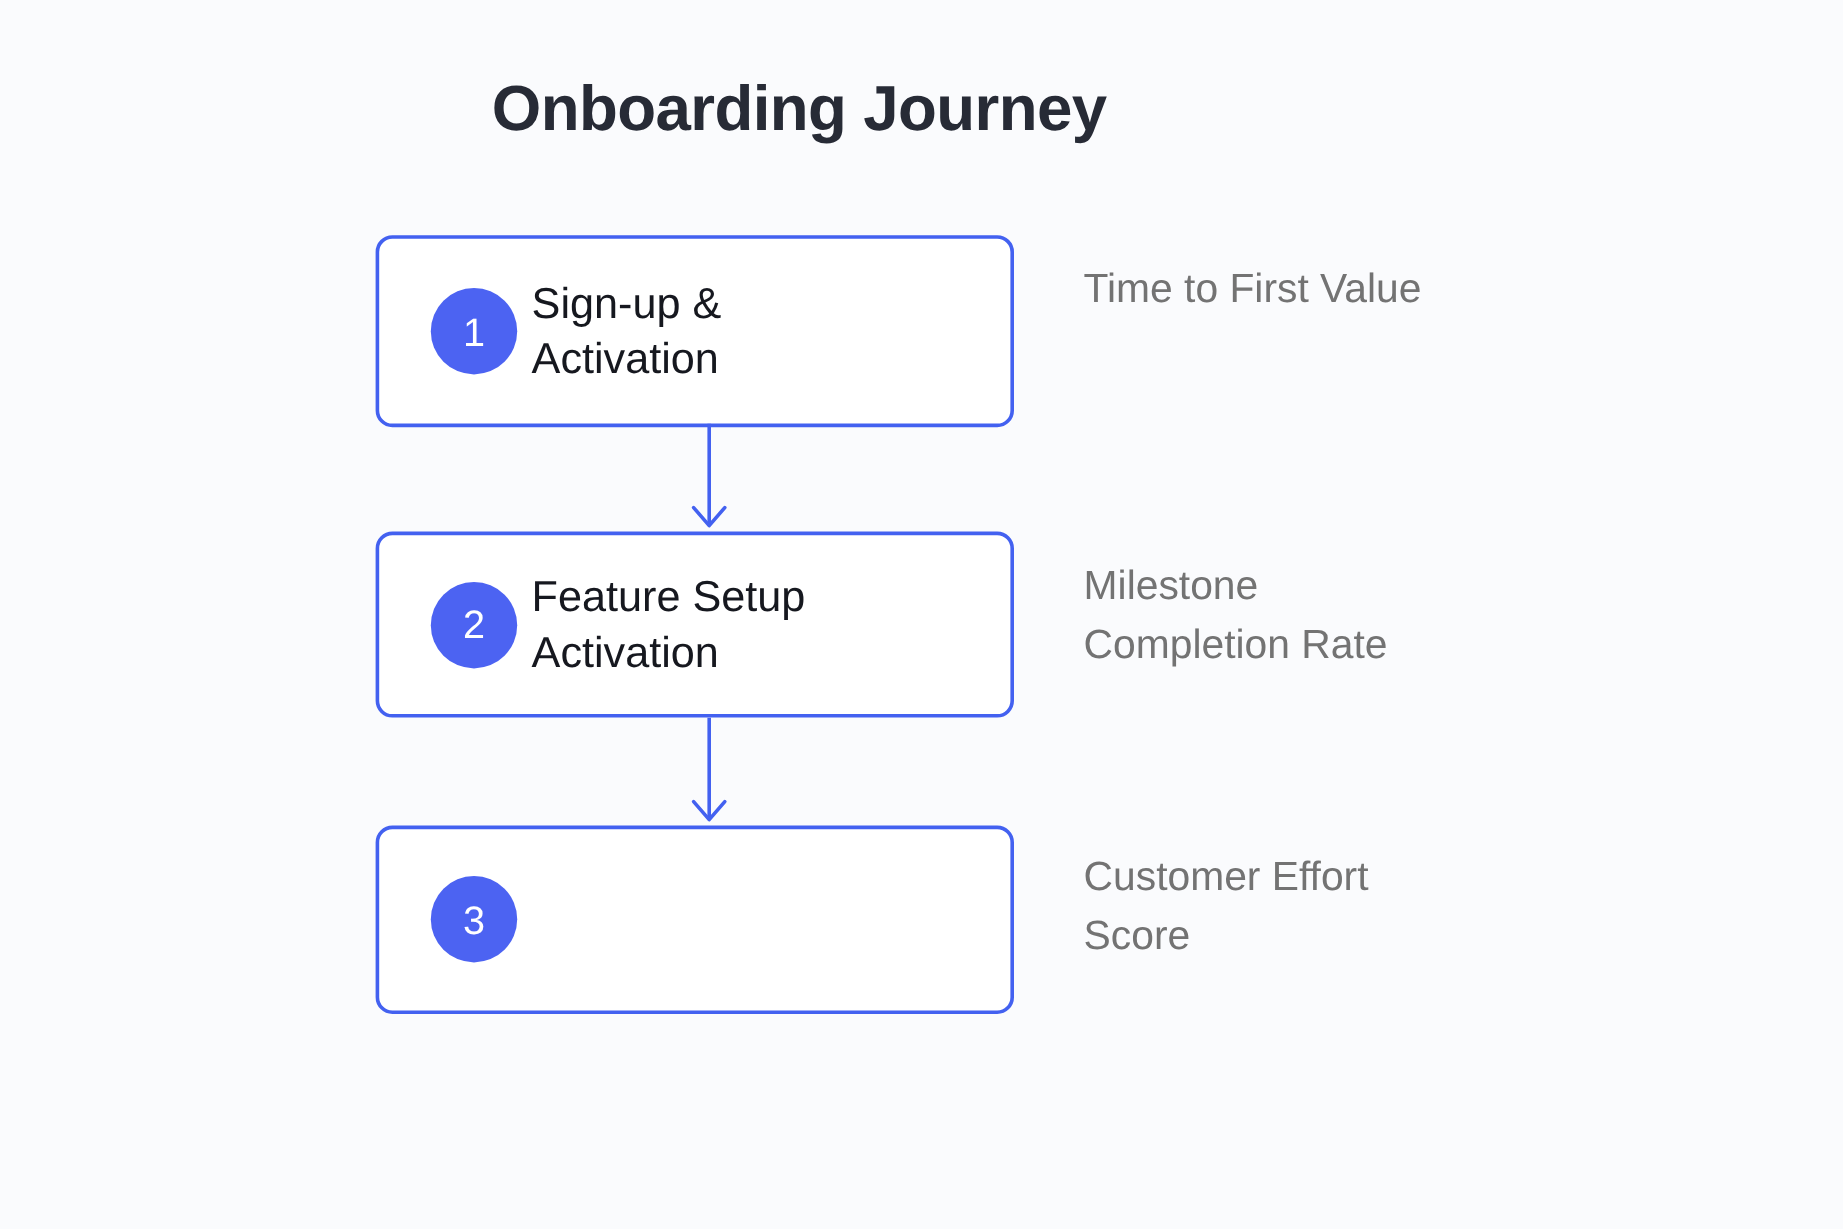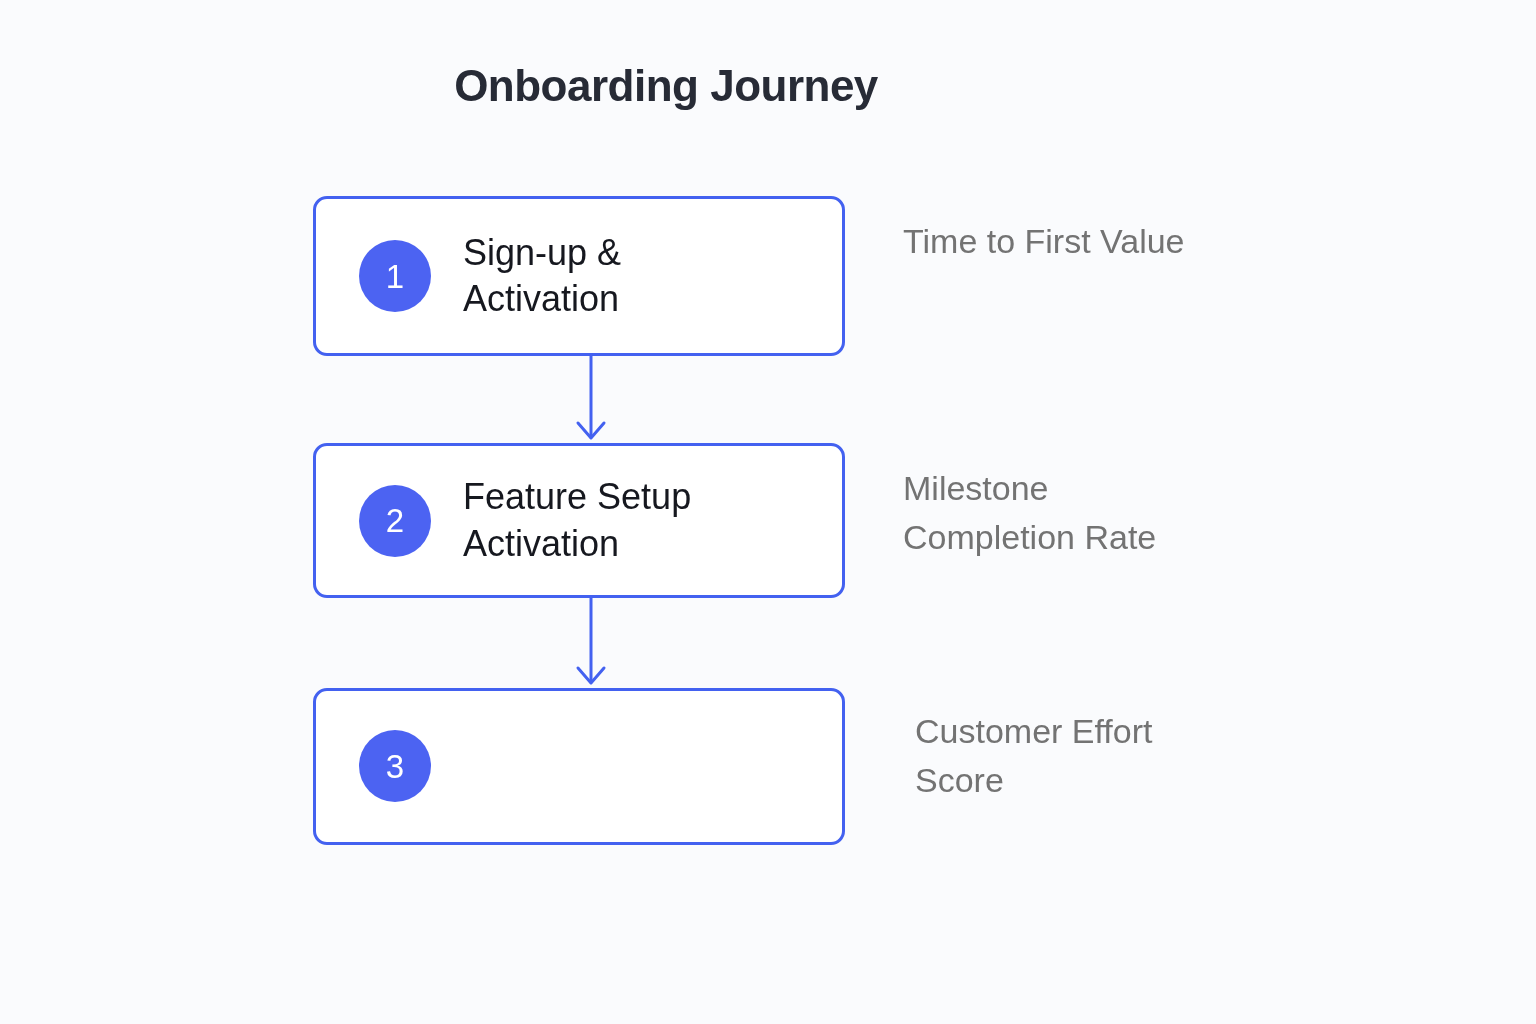--- a/index.html
+++ b/index.html
@@ -22,21 +22,21 @@
     height: 1024px;
   }
 
   
   .page-title {
     position: absolute;
     top: 62px;
     left: 0;
     width: 1332px;
     text-align: center;
-    font-size: 44px;
+    font-size: 53px;
     font-weight: bold;
     letter-spacing: -0.5px;
     color: #272b36;
     line-height: 1.1;
   }
 
   
   .flow {
     position: absolute;
     left: 313px;
@@ -70,21 +70,21 @@
     color: #ffffff;
     display: flex;
     align-items: center;
     justify-content: center;
     font-size: 33px;
     font-weight: 500;
     line-height: 1;
   }
 
   .stage-label {
-    margin-left: 32px;
+    margin-left: 12px;
     font-size: 36px;
     line-height: 1.28;
     color: #16181f;
     font-weight: 400;
     white-space: pre-line;
   }
 
   
   .connector {
     position: absolute;
@@ -101,21 +101,21 @@
     left: 903px;
     font-size: 34px;
     line-height: 1.44;
     color: #737373;
     font-weight: 400;
     white-space: pre-line;
     max-width: 430px;
   }
   .metric.metric-1 { top: 217px; }
   .metric.metric-2 { top: 464px; }
-  .metric.metric-3 { top: 707px; margin-left: 12px; }
+  .metric.metric-3 { top: 707px; }
 </style>
 </head>
 <body>
 
 <div class="page">
 
   <div class="page-title">Onboarding Journey</div>
 
   <div class="flow">
 

